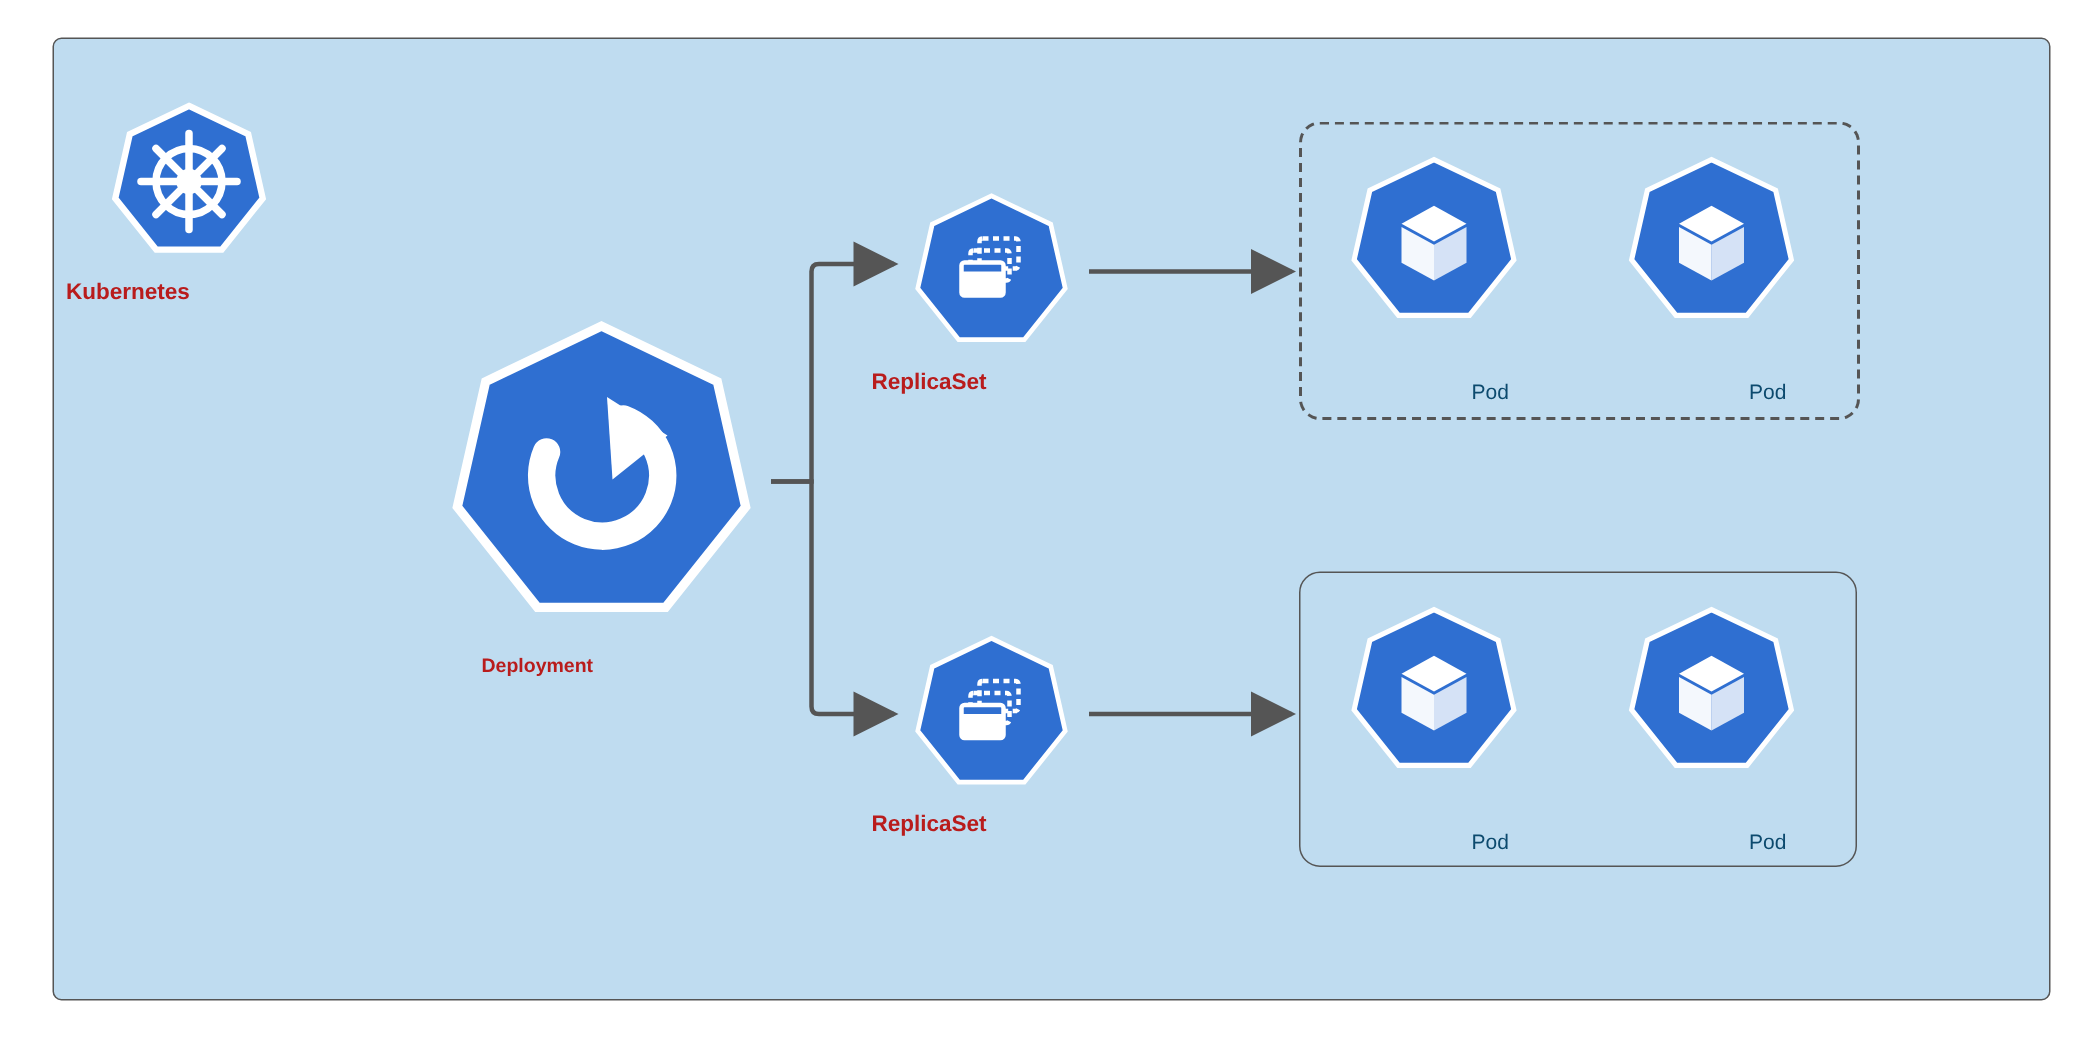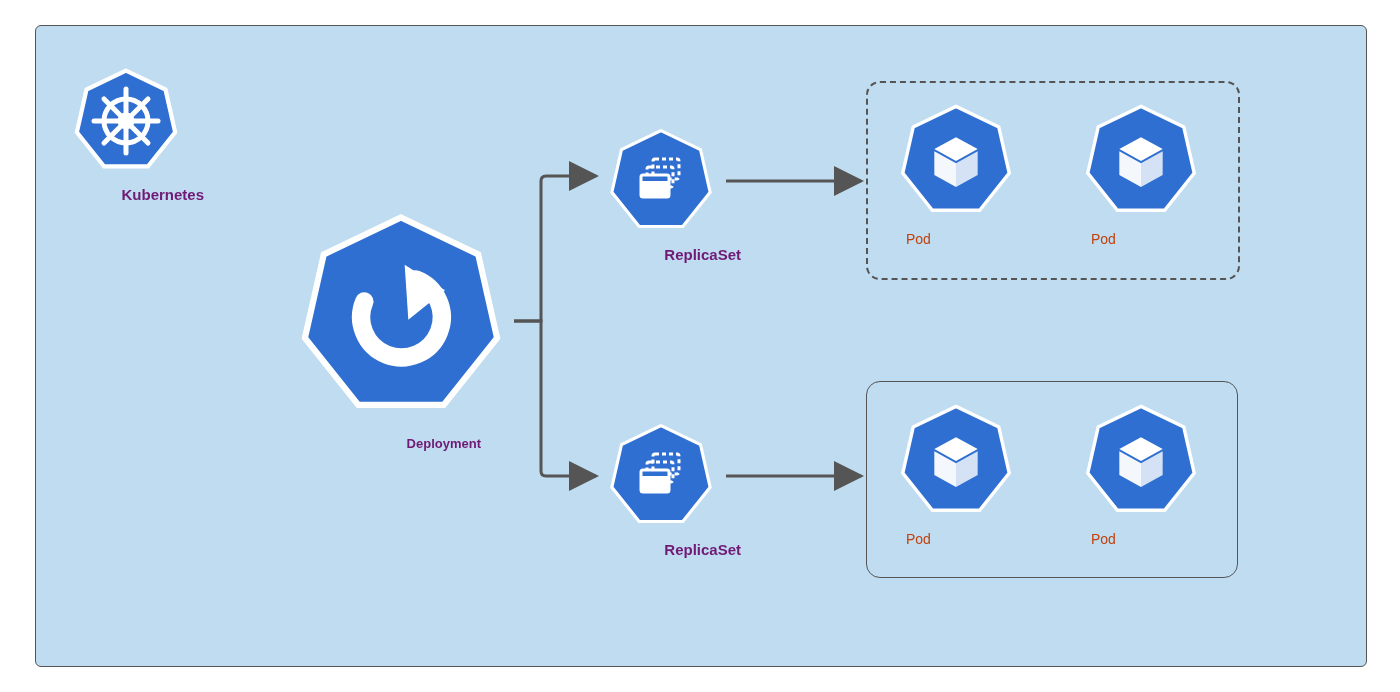--- a/index.html
+++ b/index.html
@@ -18,31 +18,32 @@
     width: 1330px;
     height: 640px;
     background: #bfdcf0;
     border: 1.5px solid #555;
     border-radius: 6px;
   }
   .label {
     position: absolute;
     font-size: 15px;
     font-weight: 600;
-    color: #701a75;
-    text-align: right;
+    color: #b91c1c;
+    text-align: left;
     width: 160px;
   }
   .glabel {
     position: absolute;
     font-size: 14px;
     font-weight: 500;
-    color: #c2410c;
-    text-align: left;
+    color: #0c4a6e;
+    text-align: right;
     width: 100px;
+    margin-top: 22px;
   }
   .pod-group {
     position: absolute;
     width: 370px;
     height: 195px;
     border-radius: 14px;
   }
   .pod-group.dashed {
     border: 2.5px dashed #555;
   }

